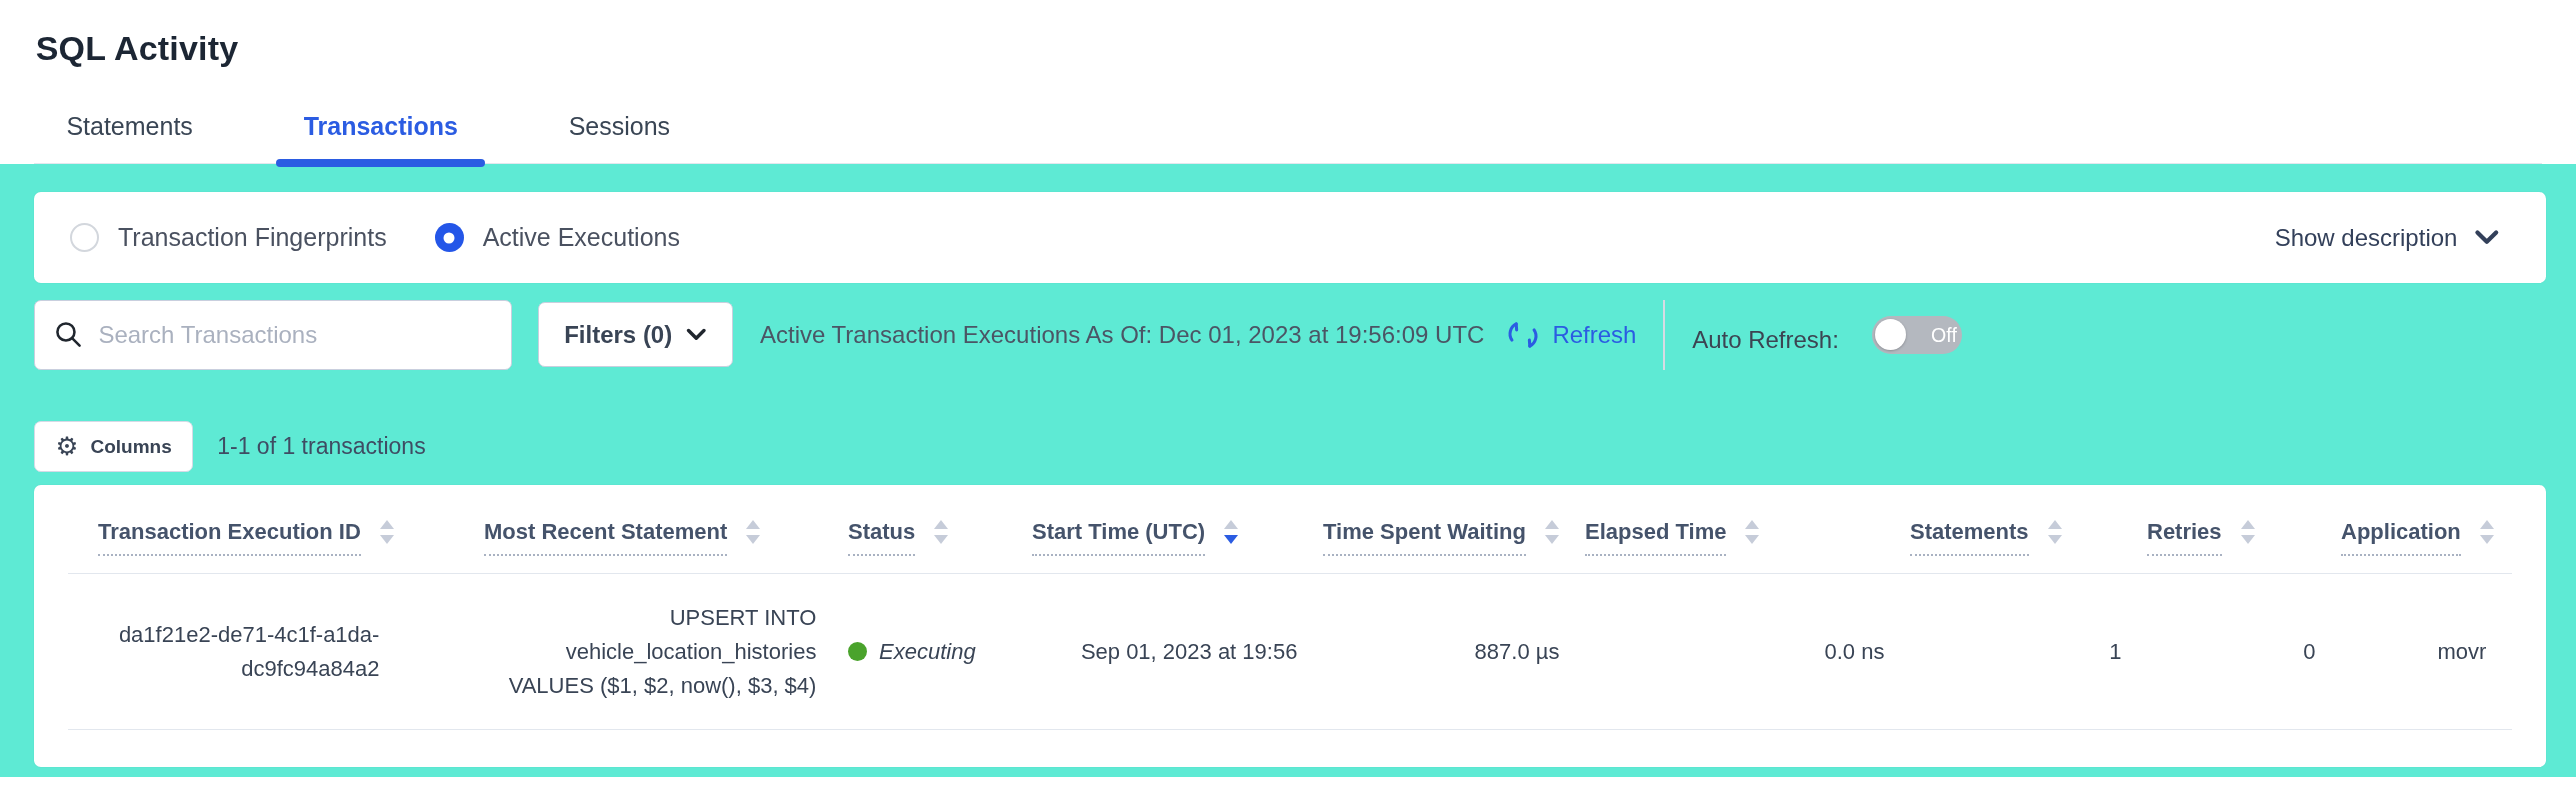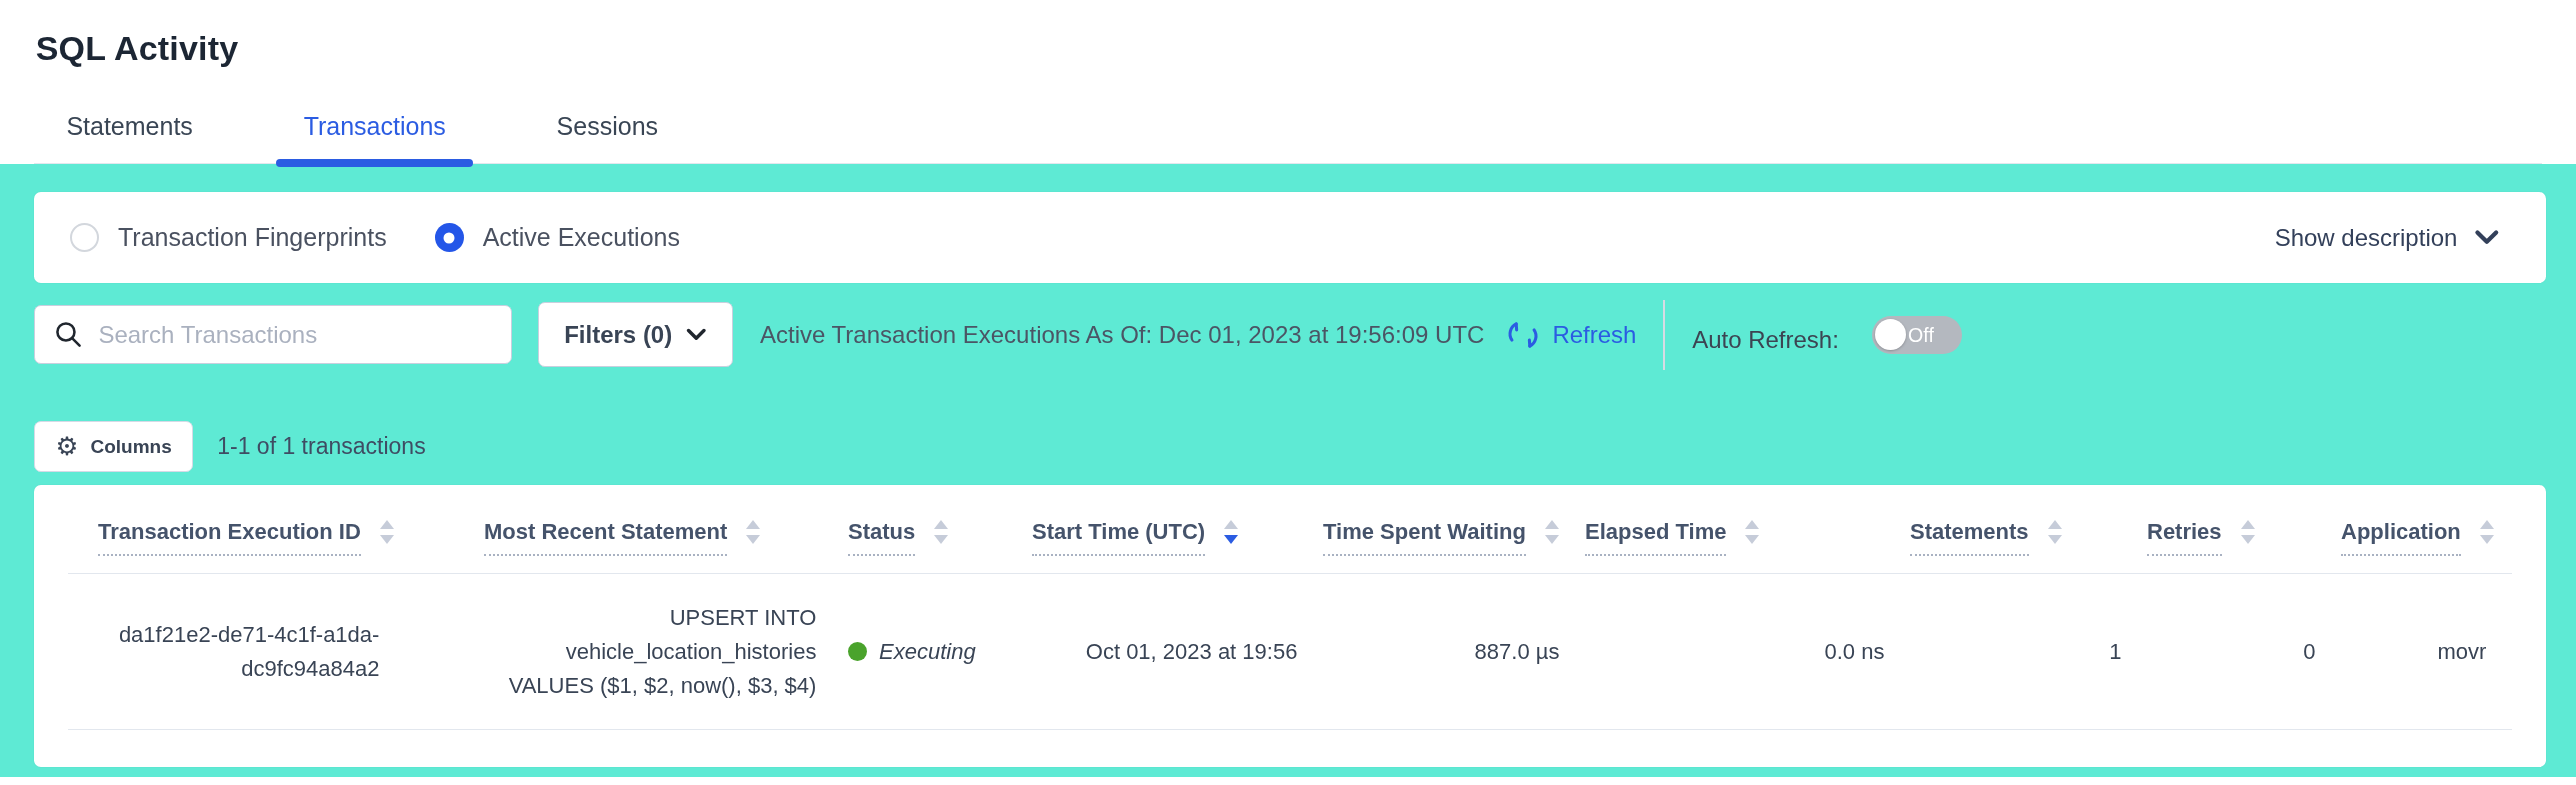--- a/index.html
+++ b/index.html
@@ -21,21 +21,21 @@
   .tabbar {
     margin-top: 44px;
     padding-left: 29px;
     display: flex; gap: 104px;
     border-bottom: 1.7px solid #e3e7ee;
   }
   .tab {
     font-size: 25px; color: #394554; padding: 0 3.4px 22px 3.4px;
     position: relative; cursor: pointer; white-space: nowrap;
   }
-  .tab.active { color: #2b5ce2; }
+  .tab.active { color: #2b5ce2; font-weight: bold; }
   .tab.active::after {
     content: ""; position: absolute; left: -24px; right: -24px; bottom: -4.3px;
     height: 8.5px; border-radius: 5.1px; background: #2b5ce2;
   }
 
   
   .gray-band {
     background: #5eead4;
     height: 613px;
     padding: 28px 30px 0 34px;
@@ -59,21 +59,21 @@
     content: ""; position: absolute; width: 11px; height: 11px; border-radius: 50%;
     background: #ffffff; left: 50%; top: 50%; transform: translate(-50%,-50%);
   }
   .radio-label { font-size: 25px; color: #4a5160; }
   .show-desc { display: flex; align-items: center; gap: 17px; cursor: pointer; }
   .show-desc-label { font-size: 24px; color: #33405a; }
 
   
   .controls-row { display: flex; align-items: center; height: 67px; margin-bottom: 53px; }
   .search-box {
-    width: 478px; height: 59px; background: #ffffff;
+    width: 478px; height: 70px; background: #ffffff;
     border: 1.7px solid #c9cfde; border-radius: 6.8px;
     display: flex; align-items: center; padding: 0 19px; gap: 15.4px; flex: none;
   }
   .search-input {
     border: none; outline: none; font-size: 24px; color: #394455; width: 100%;
     font-family: "Liberation Sans", sans-serif; background: transparent;
   }
   .search-input::placeholder { color: #aab1bf; }
   .filters-btn {
     margin-left: 25.6px; height: 65px; background: #ffffff;
@@ -92,21 +92,21 @@
     width: 90px; height: 38px; border-radius: 19px; background: #b4b8bf;
     position: relative; cursor: pointer; flex: none;
     display: flex; align-items: center;
   }
   .toggle-knob {
     width: 31px; height: 31px; border-radius: 50%; background: #ffffff;
     position: absolute; left: 3.4px; top: 3.4px;
     box-shadow: 0 0.9px 2.6px rgba(0,0,0,0.25);
   }
   .toggle-state {
-    position: absolute; right: 28px; top: 50%; transform: translateY(-50%);
+    position: absolute; right: 5px; top: 50%; transform: translateY(-50%);
     font-size: 19.6px; color: #ffffff;
   }
 
   
   .table-toolbar { display: flex; align-items: center; height: 51px; margin-bottom: 12.8px; }
   .columns-btn {
     height: 51px; background: #ffffff; border: 1.7px solid #d5dae6; border-radius: 6.8px;
     display: flex; align-items: center; gap: 12px; padding: 0 20.5px; cursor: pointer; flex: none;
   }
   .gear-glyph { font-size: 25.6px; color: #394455; line-height: 1; }
@@ -305,21 +305,21 @@
       </div>
       <div class="h-divider"></div>
 
       <div class="trow grid-cols">
         <div class="td td-id">da1f21e2-de71-4c1f-a1da-dc9fc94a84a2</div>
         <div class="td td-stmt">UPSERT INTO vehicle_location_histories VALUES ($1, $2, now(), $3, $4)</div>
         <div class="td status-cell">
           <span class="status-dot"></span>
           <span>Executing</span>
         </div>
-        <div class="td">Oct 01, 2023 at 19:56</div>
+        <div class="td">Sep 01, 2023 at 19:56</div>
         <div class="td">887.0 µs</div>
         <div class="td">0.0 ns</div>
         <div class="td">1</div>
         <div class="td">0</div>
         <div class="td">movr</div>
       </div>
       <div class="row-divider"></div>
     </div>
 
   </div>

